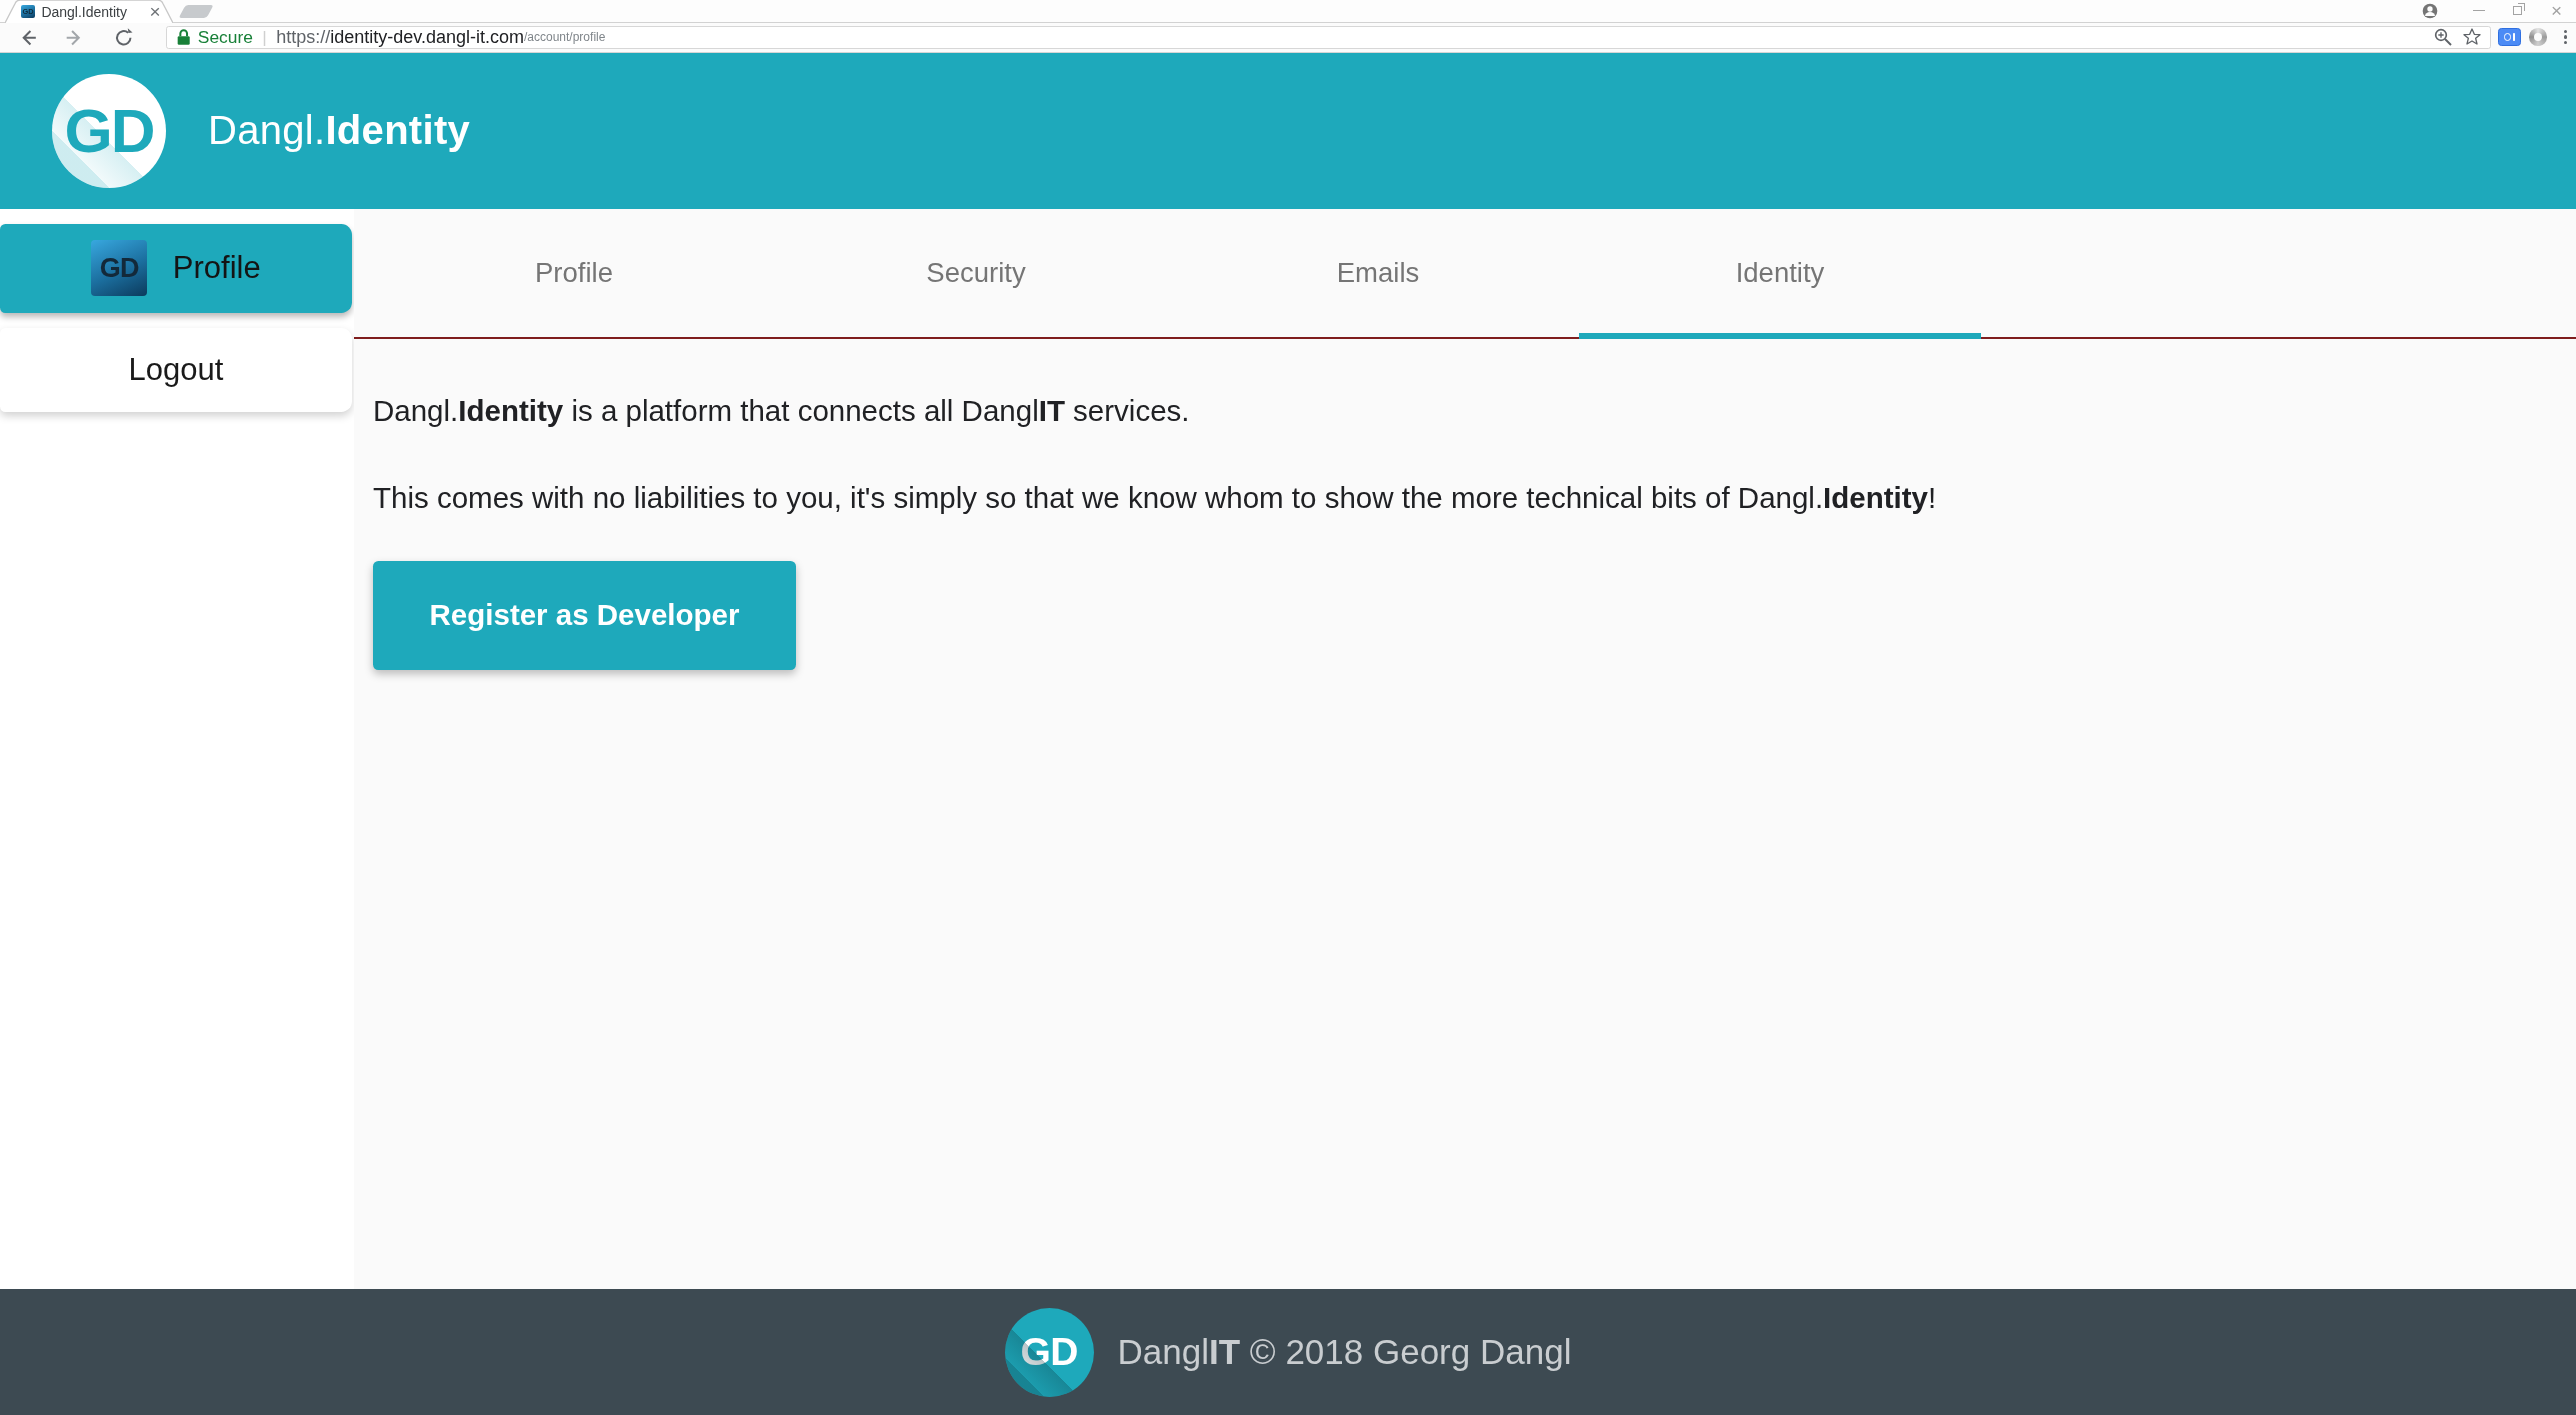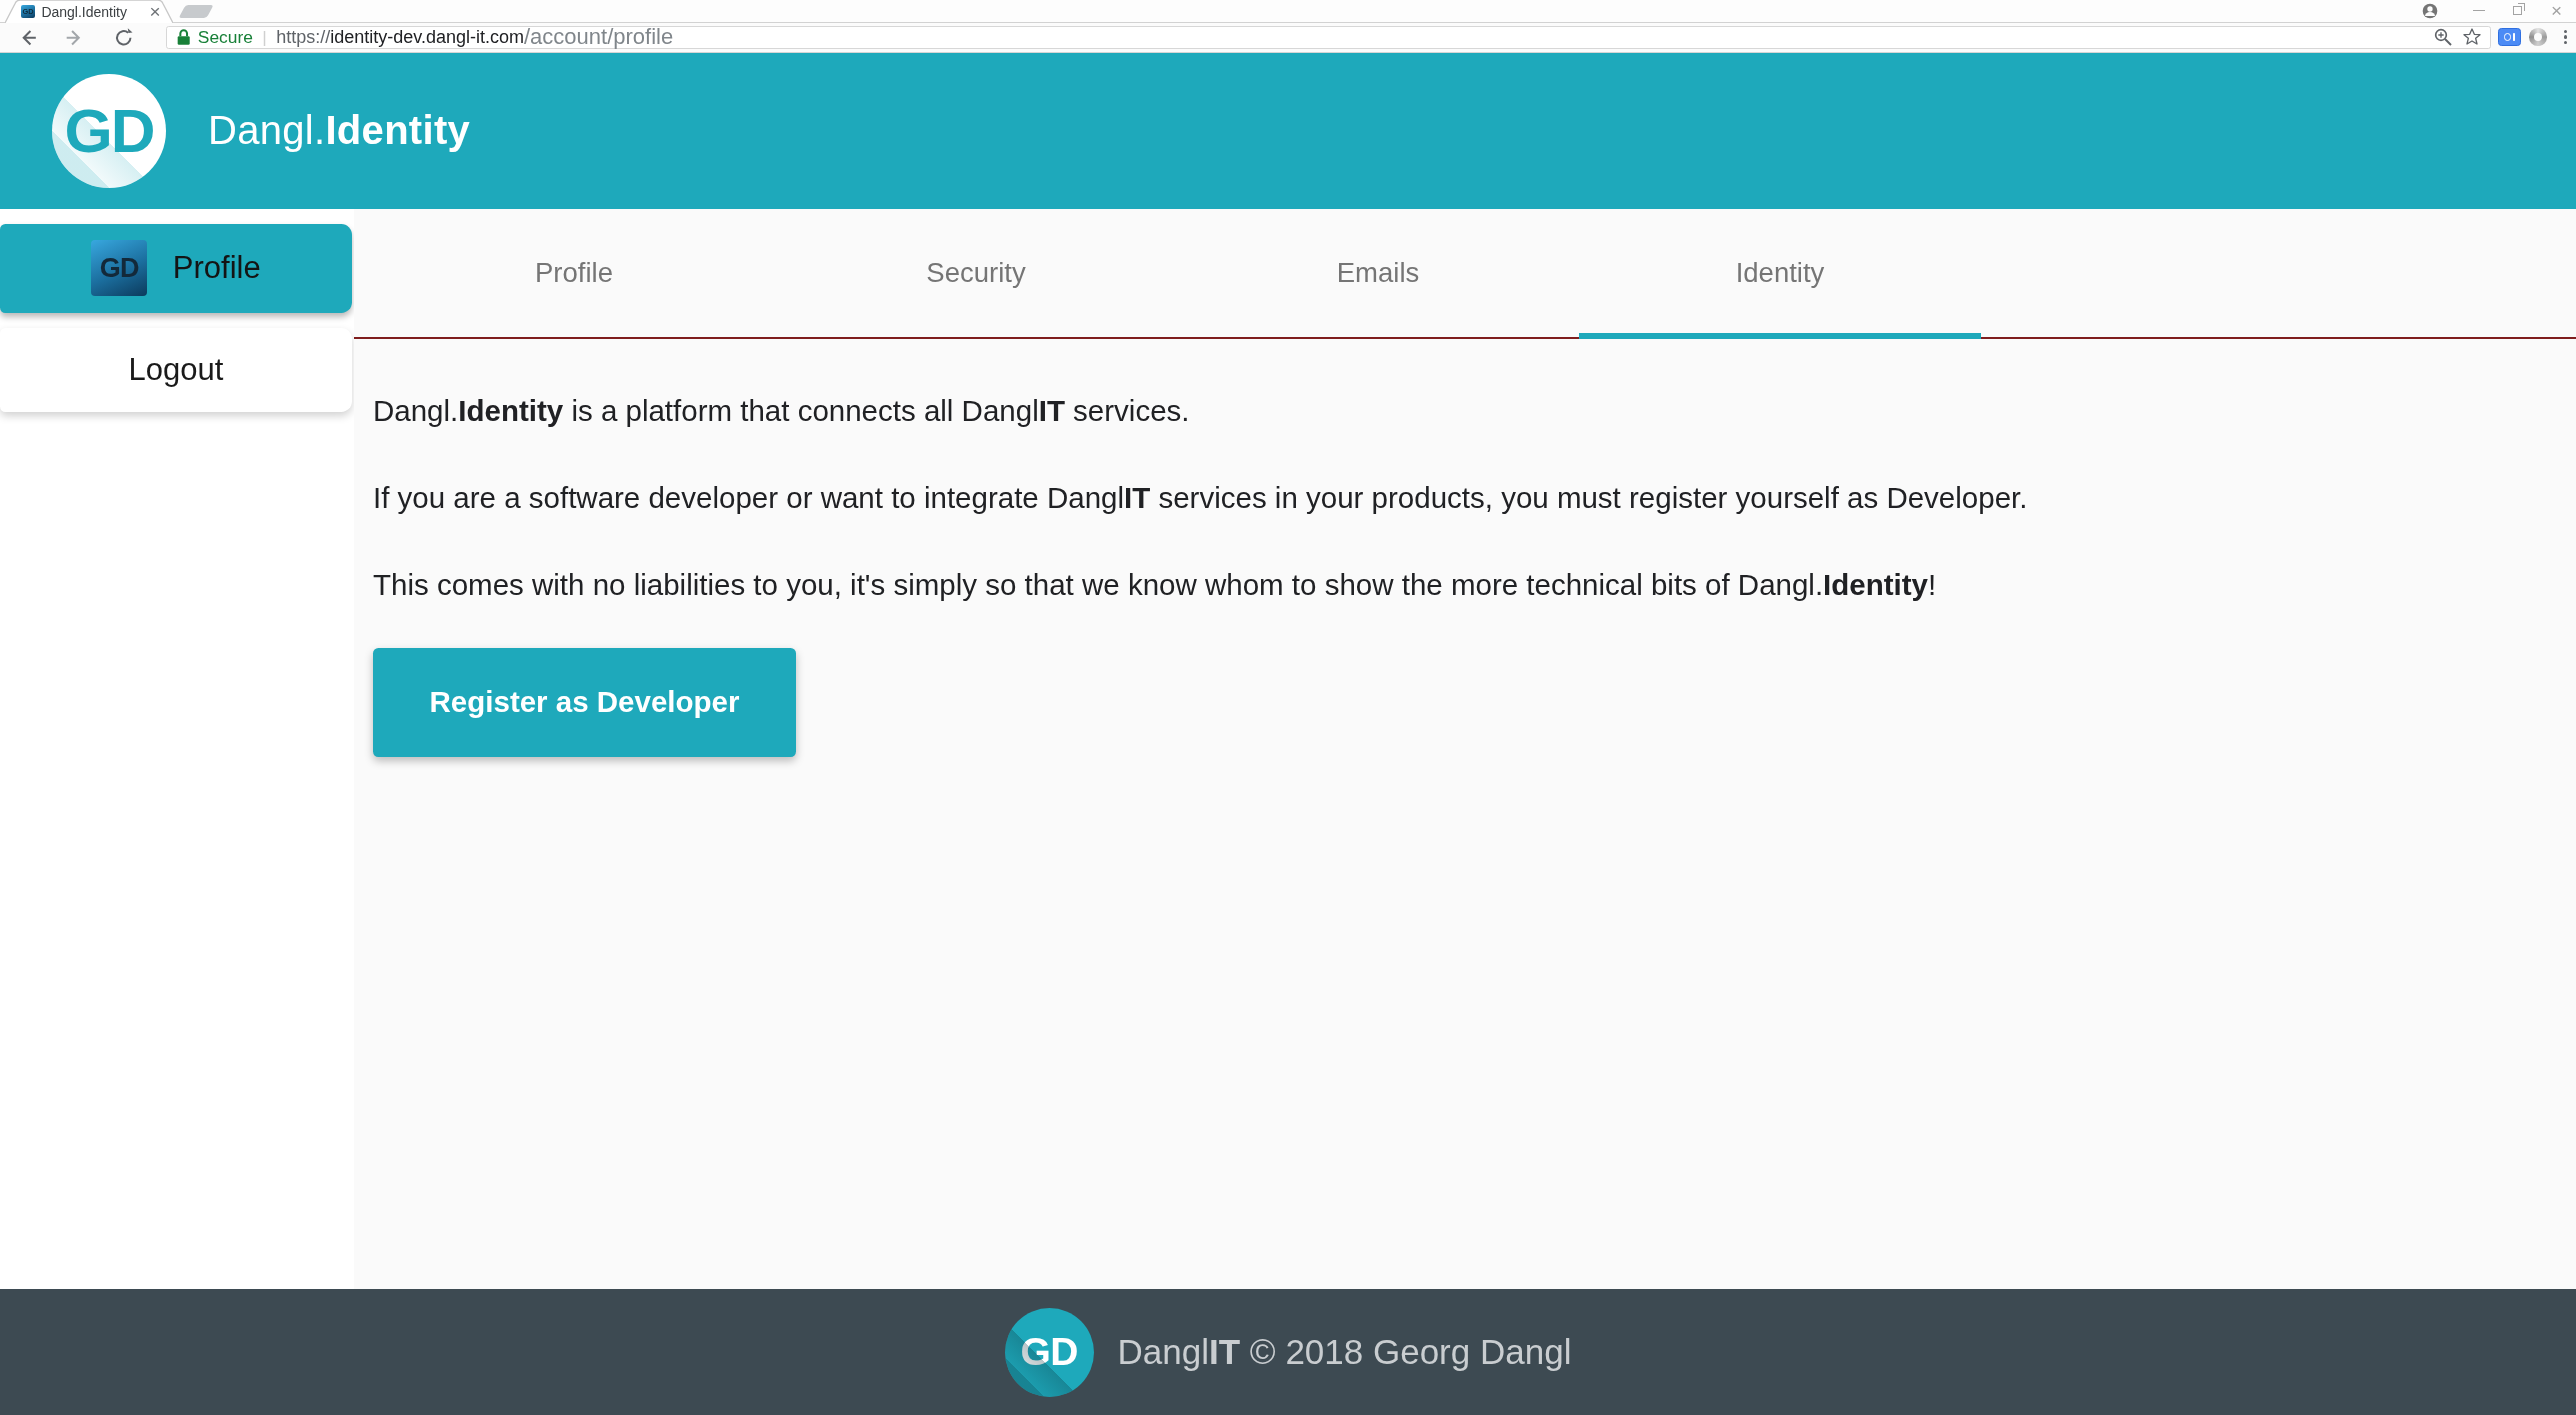--- a/index.html
+++ b/index.html
@@ -31,21 +31,21 @@
   
   .toolbar { position:relative; height:29.5px; background:#FBFBFB; border-bottom:1.3px solid #D5D5D5; z-index:1; }
   .nav-btn { position:absolute; top:4px; width:21.5px; height:21.5px; }
   .btn-back { left:17.4px; } .btn-forward { left:64px; } .btn-reload { left:113px; }
   .omnibox { position:absolute; left:166px; right:85px; top:2.7px; height:23px; background:#fff;
              border:1.3px solid #D7D7D7; border-radius:2.7px; display:flex; align-items:center; padding:0 8px 0 8px; }
   .secure-label { color:#188038; font-size:17.4px; margin-left:5.4px; }
   .omni-sep { color:#D0D0D0; font-size:17.4px; margin:0 9.4px; }
   .url-scheme { color:#5F6368; font-size:18px; }
   .url-host { color:#202124; font-size:18px; }
-  .url-path { color:#80868B; font-size:22px; }
+  .url-path { color:#80868B; font-size:12px; }
   .omni-spacer { flex:1; }
   .omni-icon { width:20px; height:20px; margin-left:9.4px; }
   .ext-tag { position:absolute; right:55px; top:5.4px; width:23px; height:17.4px; background:#4C8BF5; border-radius:3.4px;
              border:1.3px solid #2F6FE0; display:flex; align-items:center; justify-content:center; }
   .ext-tag::before { content:''; width:5.4px; height:5.4px; border:1.3px solid #fff; border-radius:50%; margin-right:2px; }
   .ext-tag::after { content:''; width:2px; height:8px; background:#fff; border-radius:0.7px; }
   .ext-swirl { position:absolute; right:29.5px; top:5.4px; width:17.4px; height:17.4px; border-radius:50%;
                background:conic-gradient(#E3E3E3,#9B9B9B,#CFCFCF,#8F8F8F,#E3E3E3); }
   .ext-swirl::after { content:''; position:absolute; left:4.7px; top:4.7px; width:8px; height:8px; border-radius:50%; background:#FBFBFB; }
   .menu-dots { position:absolute; right:8px; top:5.4px; width:5.4px; height:17.4px; display:flex; flex-direction:column;
@@ -214,21 +214,20 @@
     <section class="content">
       <nav class="tabs-row">
         <div class="tab">Profile</div>
         <div class="tab">Security</div>
         <div class="tab">Emails</div>
         <div class="tab active">Identity</div>
       </nav>
 
       <div class="body-text">
         <p><span>Dangl.</span><span class="b">Identity</span><span> is a platform that connects all Dangl</span><span class="b">IT</span><span> services.</span></p>
-        <p><span>If you are a software developer or want to integrate Dangl</span><span class="b">IT</span><span> services in your products, you must register yourself as Developer.</span></p>
         <p><span>This comes with no liabilities to you, it's simply so that we know whom to show the more technical bits of Dangl.</span><span class="b">Identity</span><span>!</span></p>
         <button class="register-btn">Register as Developer</button>
       </div>
     </section>
   </div>
 
   <footer class="footer">
     <div class="footer-logo">
       <span class="footer-gd">GD</span>
     </div>

